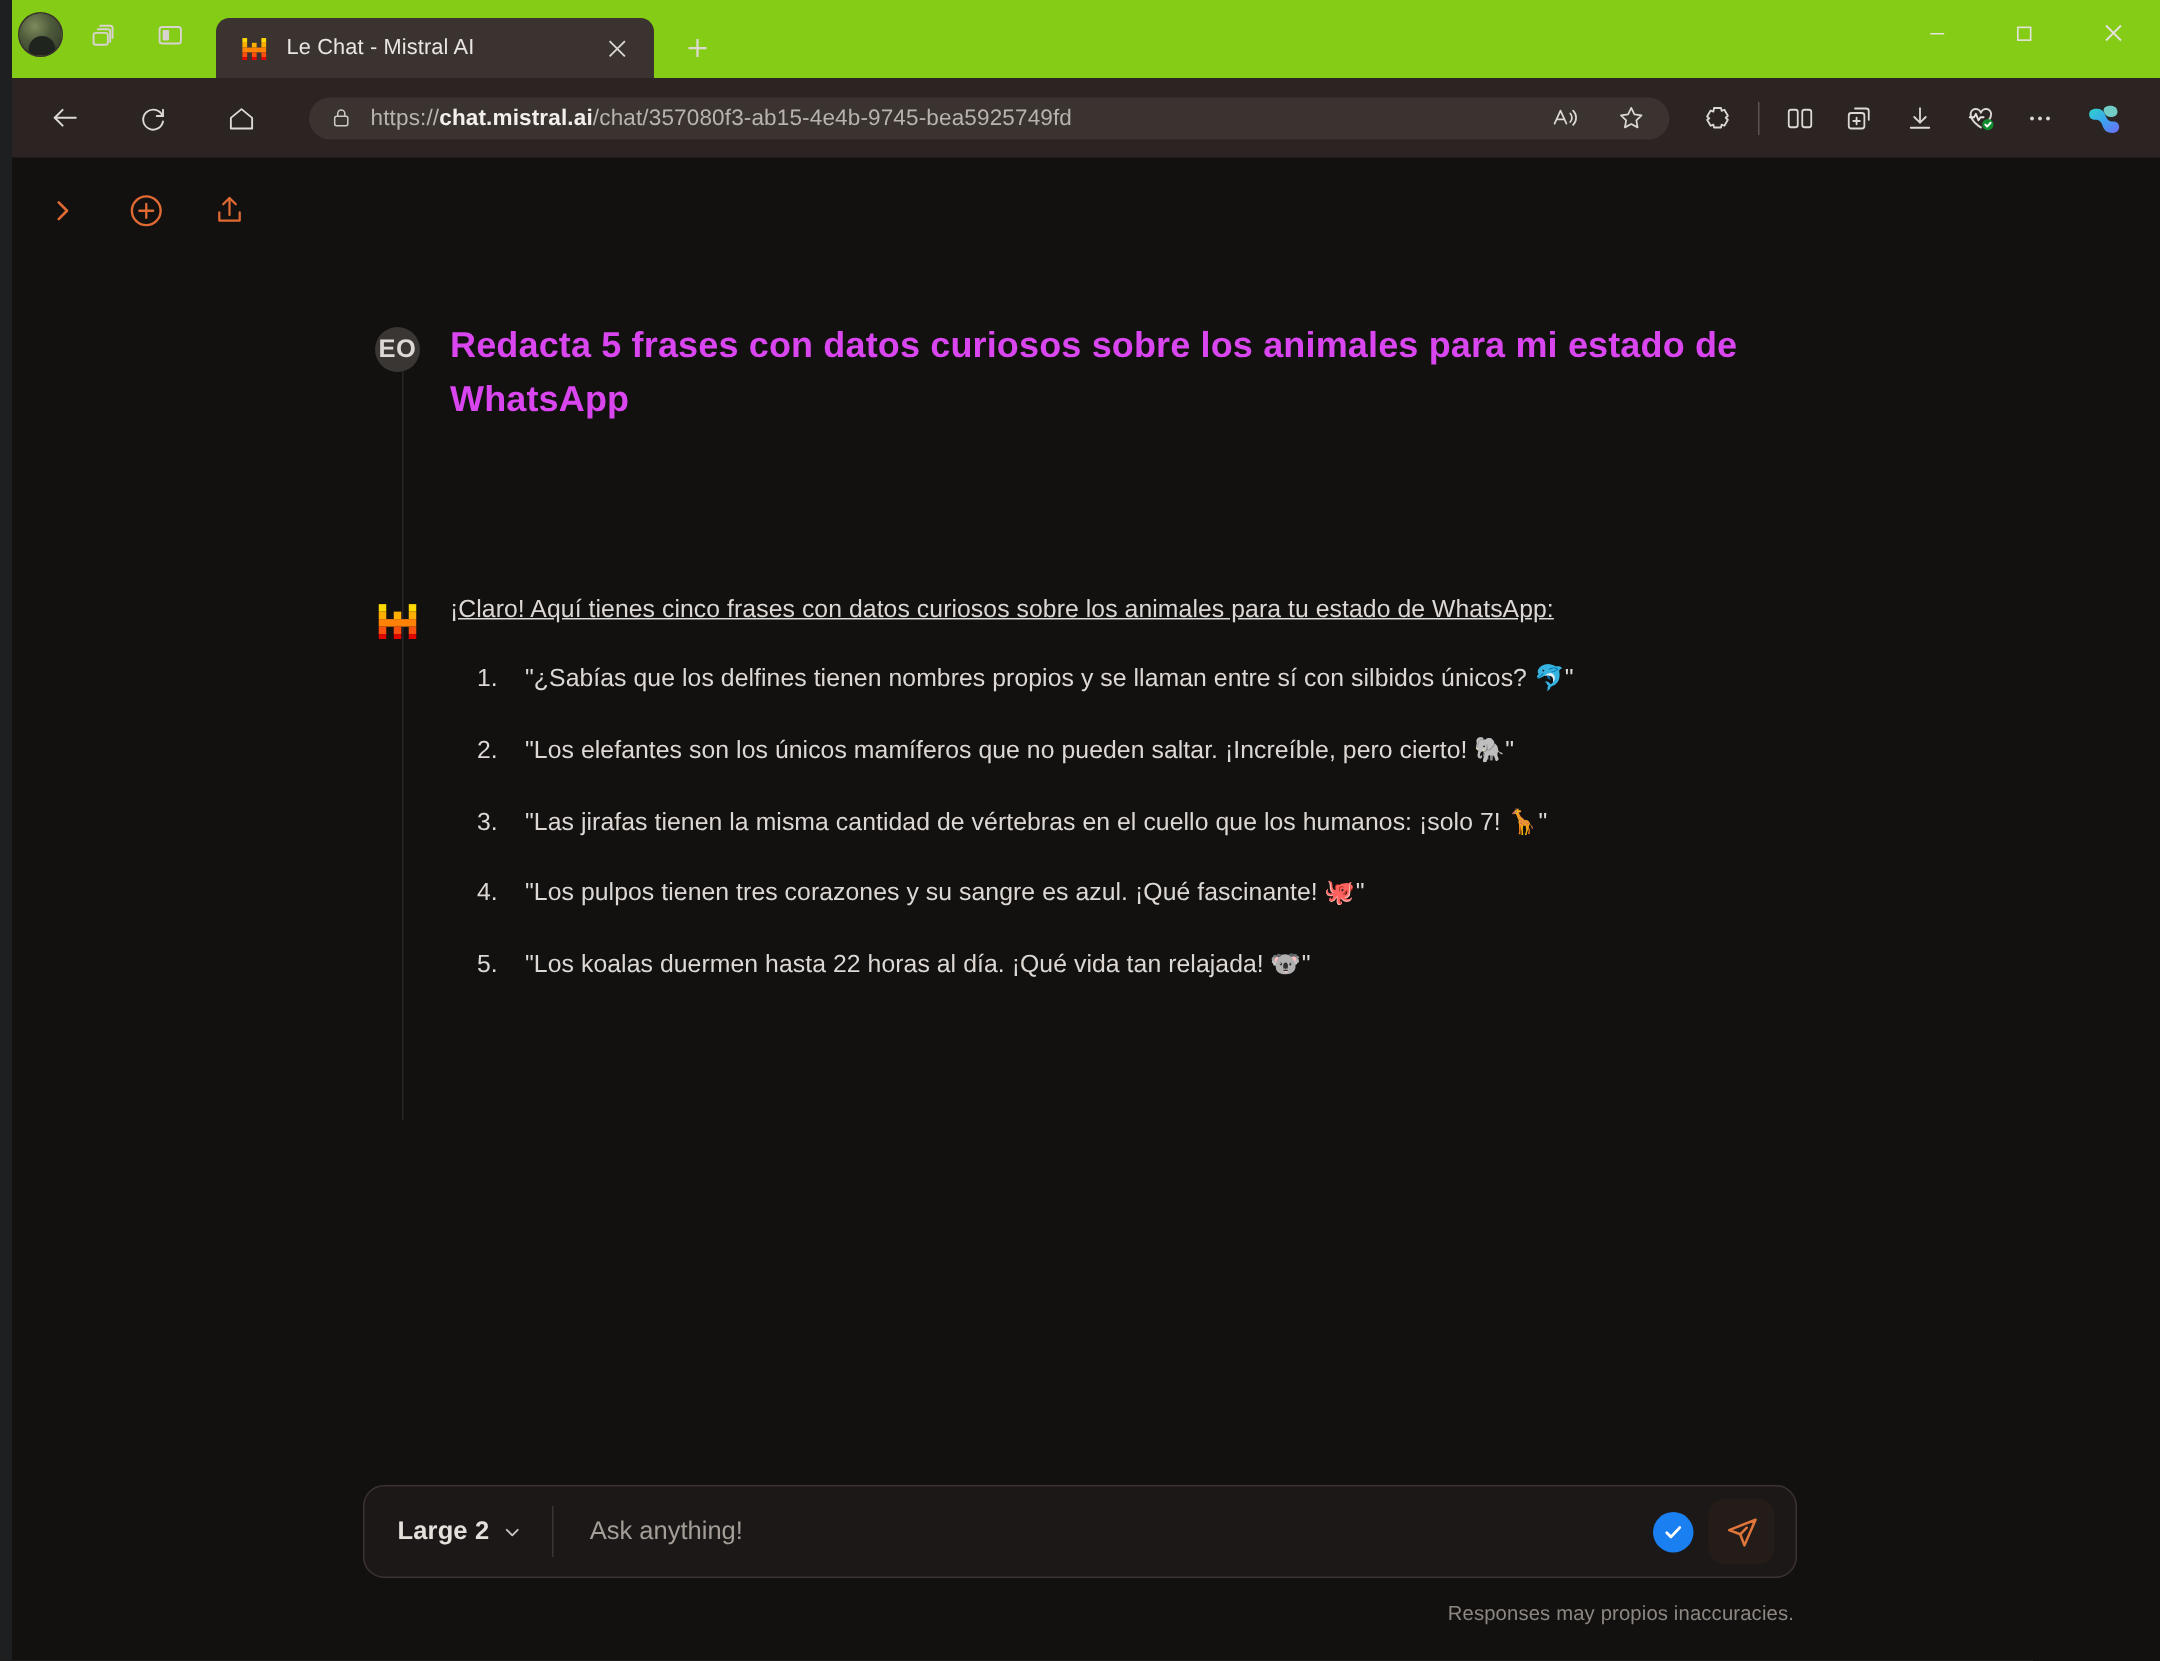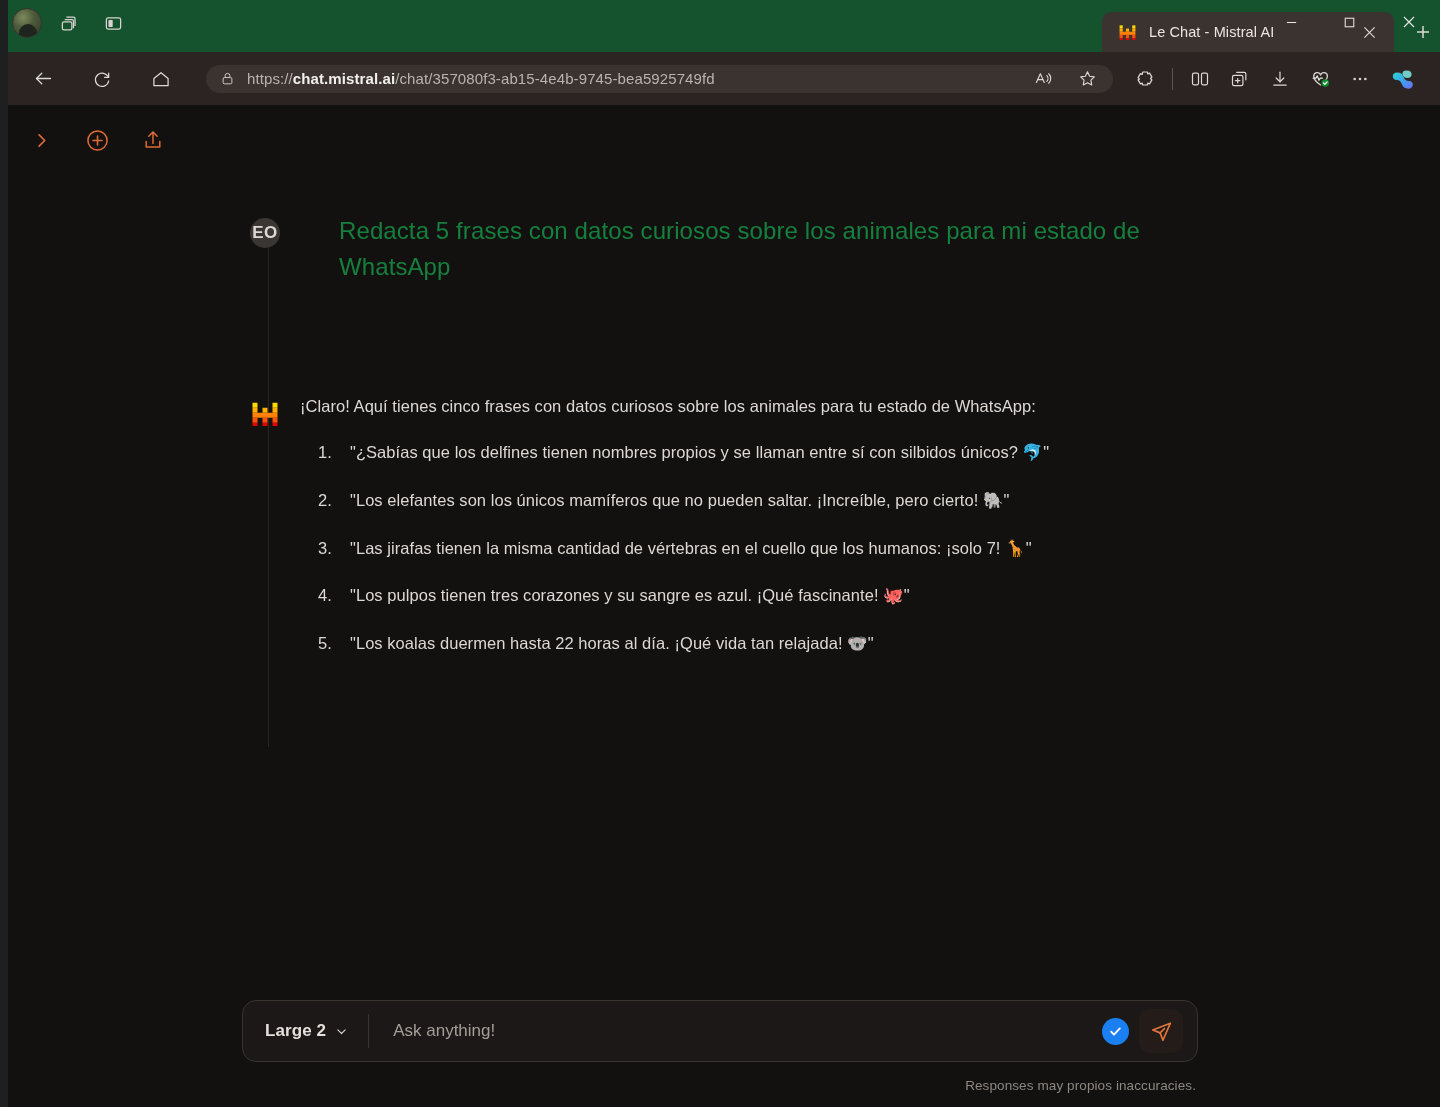--- a/index.html
+++ b/index.html
@@ -27,27 +27,26 @@
     position: absolute;
     left: 0; top: 0;
     width: 8px; height: 1107px;
     background: #1d1f21;
     z-index: 40;
   }
 
   
   #tab-strip {
     height: 52px;
-    background: #14532d;
+    background: #84cc16;
     display: flex;
     align-items: flex-end;
     padding: 0 0 0 12px;
     position: relative;
     flex: 0 0 52px;
-    justify-content: space-between;
   }
 
   #chrome-left-icons {
     display: flex;
     align-items: center;
     gap: 10px;
     height: 52px;
     padding-bottom: 6px;
   }
 
@@ -295,33 +294,33 @@
   #assistant-avatar {
     background: transparent;
   }
   #assistant-avatar svg { width: 30px; height: 30px; display: block; }
 
   .msg-body { flex: 1; min-width: 0; }
 
   #user-message-text {
     font-size: 24px;
     line-height: 1.52;
-    color: #15803d;
+    color: #d946ef;
     letter-spacing: .1px;
-    font-weight: normal;
-    margin-left: 39px;
+    font-weight: bold;
   }
 
   #assistant-message { margin-top: 108px; }
 
   #assistant-intro {
     font-size: 16.5px;
     line-height: 1.5;
     color: #ddd8d4;
     letter-spacing: .05px;
+    text-decoration: underline;
   }
 
   #facts-list {
     list-style: none;
     margin: 22px 0 0 0;
     padding: 0;
     counter-reset: factnum;
   }
   #facts-list li {
     counter-increment: factnum;
@@ -348,21 +347,21 @@
     line-height: 1.5;
     color: #ddd8d4;
     letter-spacing: .05px;
   }
 
   
   #composer-area {
     position: absolute;
     left: 0; right: 0;
     bottom: 0;
-    padding-bottom: 14px;
+    padding-bottom: 24px;
   }
 
   #composer {
     width: 956px;
     margin: 0 auto;
     height: 62px;
     background: #1b1817;
     border: 1px solid #3a3330;
     border-radius: 14px;
     display: flex;

